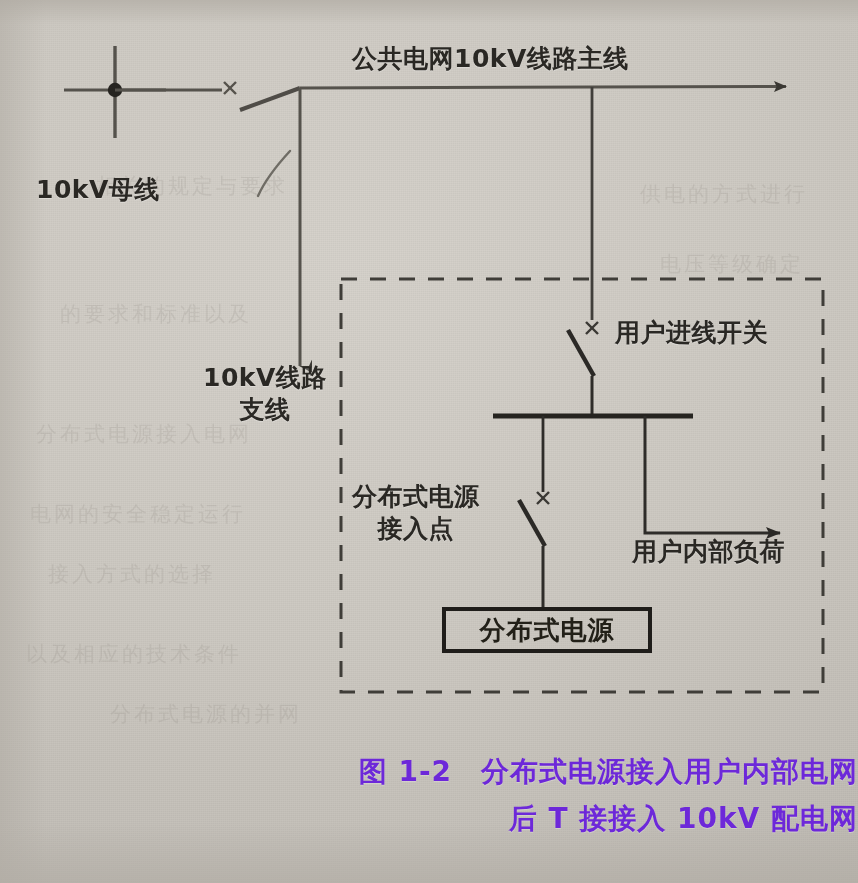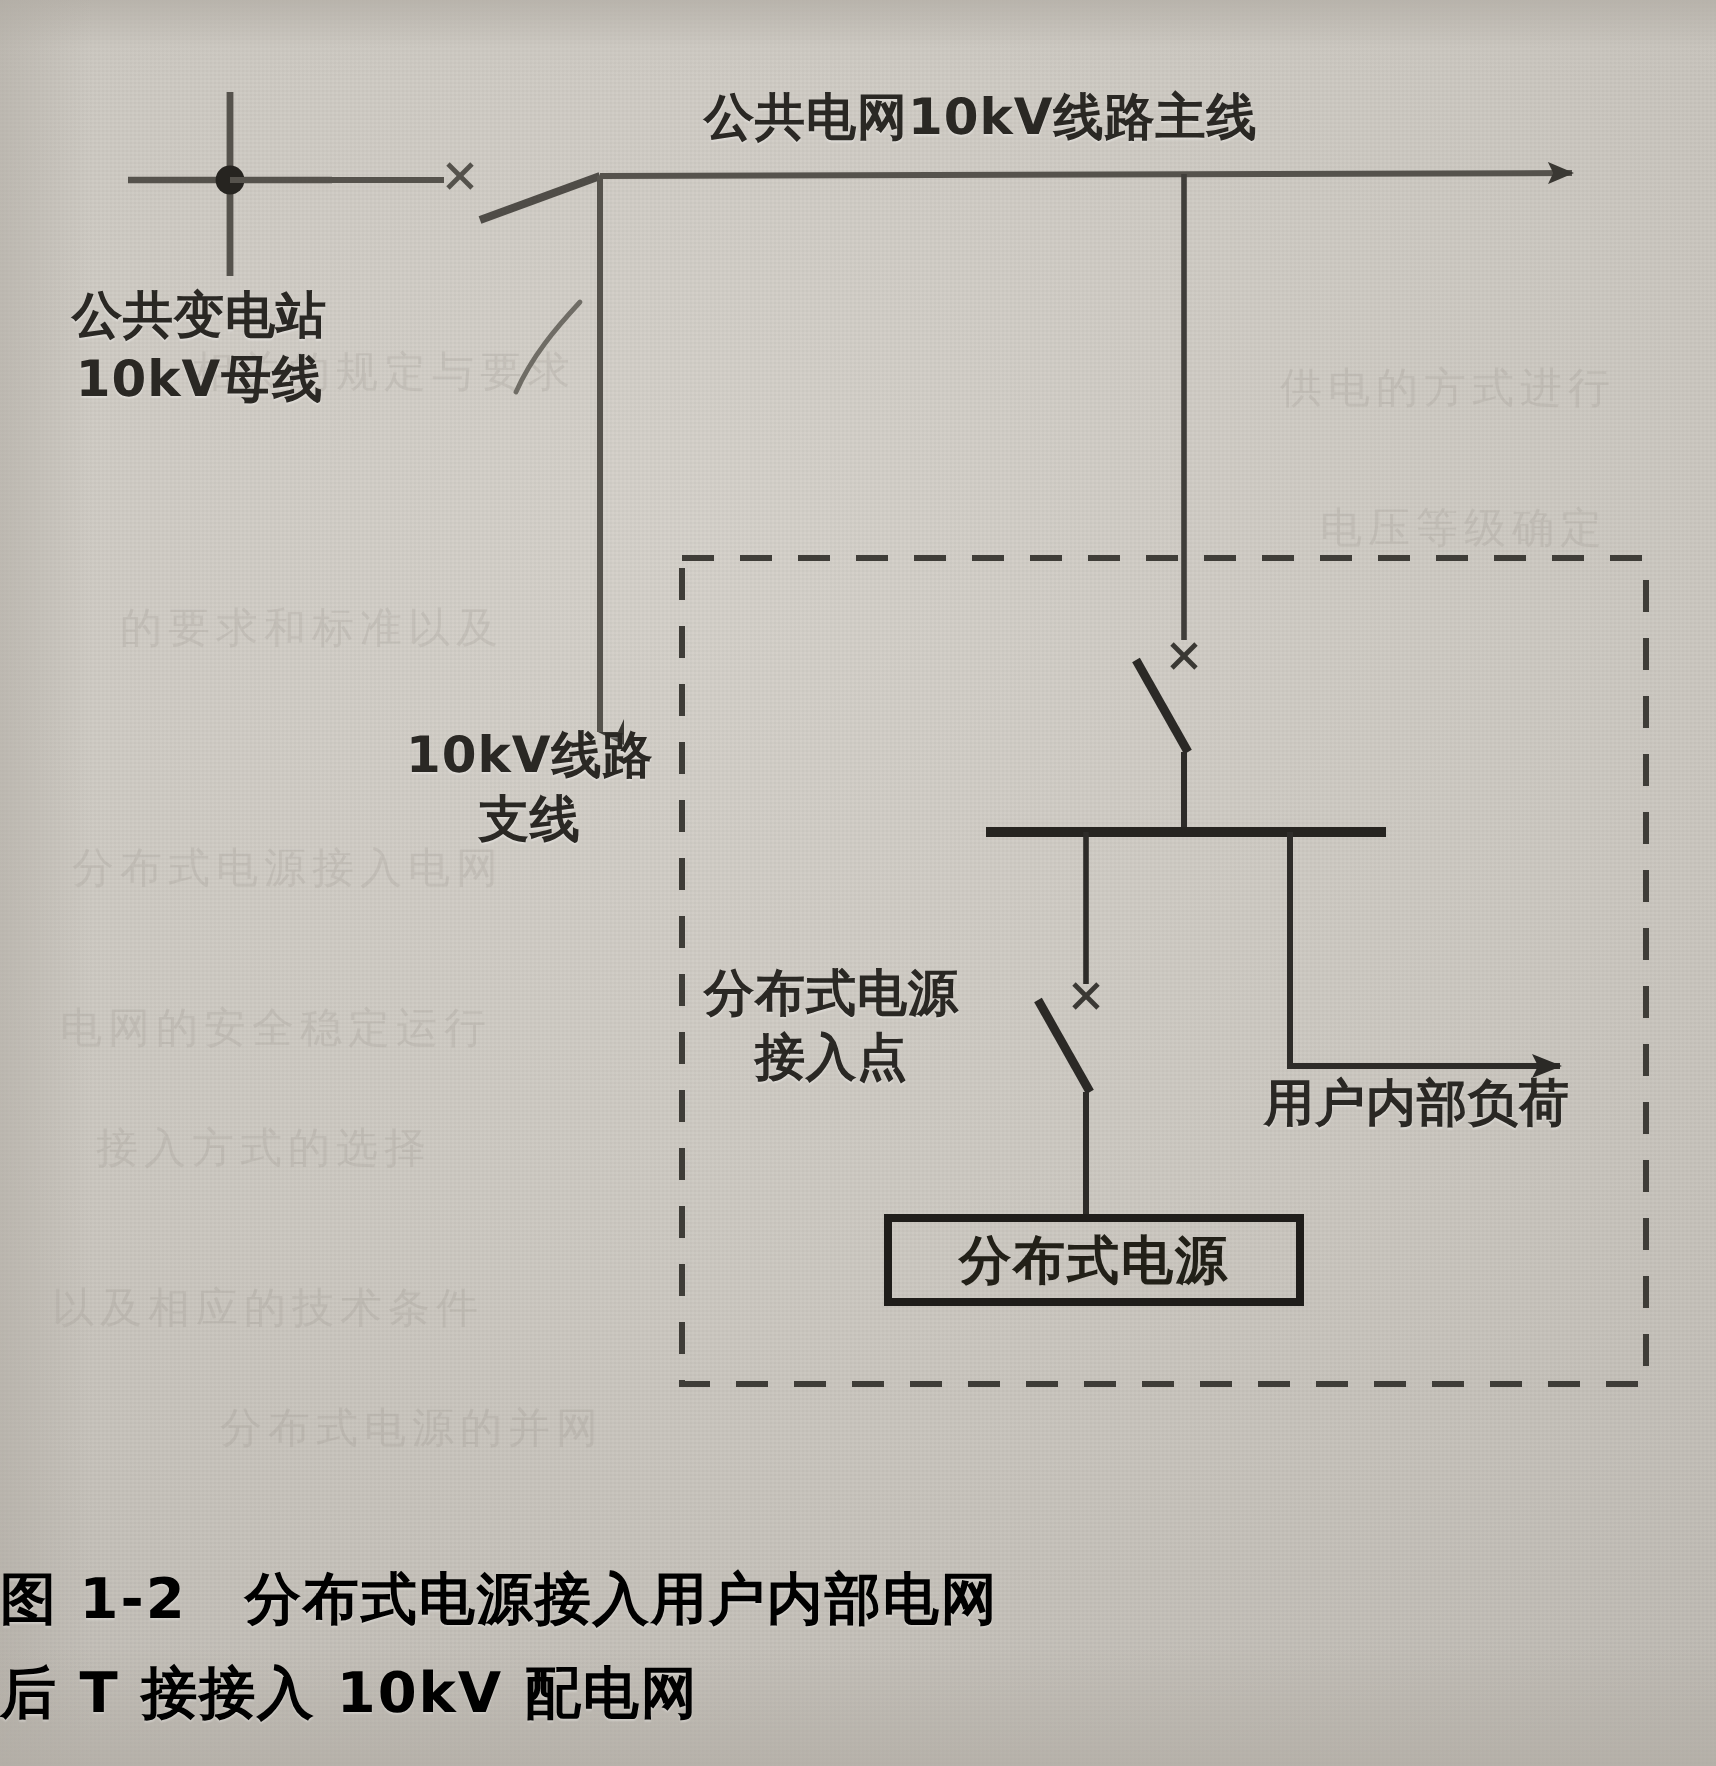--- a/index.html
+++ b/index.html
@@ -98,23 +98,23 @@
     font-size: 26px;
     font-weight: 700;
     letter-spacing: 1px;
     font-family: "DejaVu Sans", "Liberation Sans", sans-serif;
   }
 
   #caption {
     position: absolute;
     left: 0;
     right: 0;
-    top: 776px;
-    text-align: left;
-    color: #000000;
+    top: 748px;
+    text-align: right;
+    color: #6d28d9;
     font-size: 28px;
     font-weight: 700;
     line-height: 1.68;
     letter-spacing: 1px;
     text-shadow: 0 1px 1px rgba(255,255,255,.3);
     font-family: "DejaVu Sans", "Liberation Sans", sans-serif;
   }
   #caption .cap-line { display: block; }
 </style>
 </head>
@@ -199,29 +199,30 @@
     <line x1="543" y1="546" x2="543" y2="609" stroke="#2e2c29" stroke-width="3"></line>
 
     <rect x="444" y="609" width="206" height="42" fill="none" stroke="#1f1d1a" stroke-width="4"></rect>
 
     <polyline points="645,416 645,533 780,533" fill="none" stroke="#2e2c29" stroke-width="3" marker-end="url(#arrowR2)"></polyline>
   </svg>
 
   <div class="lbl" id="lbl-main-line">公共电网10kV线路主线</div>
 
   <div class="lbl d" id="lbl-substation">
-    <span>公共变电站</span><br>
+    <br>
     <span>10kV母线</span>
   </div>
 
   <div class="lbl d" id="lbl-branch">
     <span>10kV线路</span><br>
     <span>支线</span>
   </div>
 
+  <div class="lbl" id="lbl-incoming-sw">用户进线开关</div>
 
   <div class="lbl d" id="lbl-dg-point">
     <span>分布式电源</span><br>
     <span>接入点</span><br>
   </div>
 
   <div class="lbl" id="lbl-load">用户内部负荷</div>
 
   <div id="dg-box-text">分布式电源</div>
 

